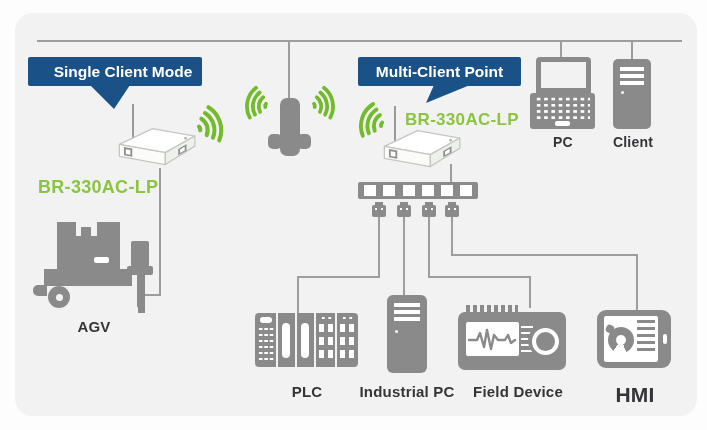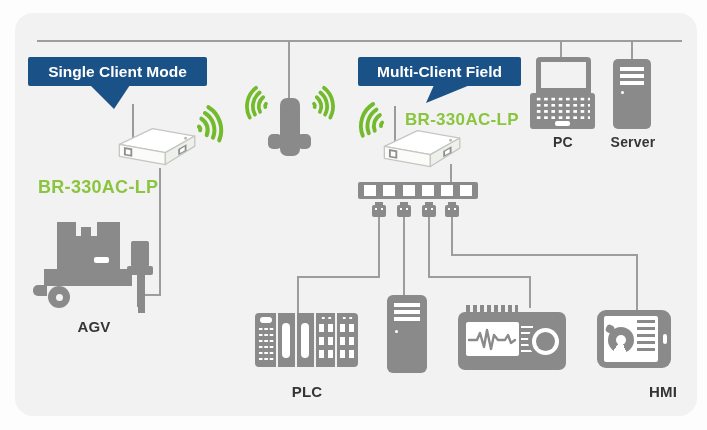--- a/index.html
+++ b/index.html
@@ -42,28 +42,28 @@
   <div class="hline" style="left:297px;top:276px;width:83px;"></div>
   <div class="vline" style="left:297px;top:276px;height:38px;"></div>
   <div class="vline" style="left:403px;top:216px;height:81px;"></div>
   <div class="vline" style="left:428px;top:216px;height:62px;"></div>
   <div class="hline" style="left:428px;top:276px;width:103px;"></div>
   <div class="vline" style="left:529px;top:276px;height:32px;"></div>
   <div class="vline" style="left:451px;top:216px;height:40px;"></div>
   <div class="hline" style="left:451px;top:254px;width:187px;"></div>
   <div class="vline" style="left:636px;top:254px;height:57px;"></div>
 
-  <div class="banner" style="left:28px;top:57px;width:179px;height:29px;">
+  <div class="banner" style="left:28px;top:57px;width:158px;height:29px;padding-left:16px;">
     <span>Single Client Mode</span>
   </div>
   <svg class="abs" style="left:88px;top:85px;" width="46" height="26">
     <polygon points="2,0 42,0 26,24" fill="#1a5187"></polygon>
   </svg>
   <div class="banner" style="left:358px;top:57px;width:163px;height:29px;">
-    <span>Multi-Client Field</span>
+    <span>Multi-Client Point</span>
   </div>
   <svg class="abs" style="left:420px;top:85px;" width="54" height="20">
     <polygon points="14,0 50,0 6,18" fill="#1a5187"></polygon>
   </svg>
 
   <svg class="wifi" style="left:190px;top:103px;transform:rotate(-18deg);" width="34" height="46" viewBox="-1 -17 22 34">
     <g fill="none" stroke="#74ba2d" stroke-width="3" stroke-linecap="round">
       <path d="M4.2,-1.4 A2.7,2.7 0 0 1 4.2,1.4"></path>
       <path d="M7.7,-6.4 A10,10 0 0 1 7.7,6.4"></path>
       <path d="M11.5,-9.6 A15,15 0 0 1 11.5,9.6"></path>
@@ -132,21 +132,21 @@
   <div class="icon-part gray" style="left:536px;top:57px;width:55px;height:36px;border-radius:4px 4px 0 0;"></div>
   <div class="icon-part" style="left:541px;top:62px;width:45px;height:26px;background:#f2f2f3;"></div>
   <div class="icon-part gray" style="left:530px;top:93px;width:65px;height:36px;border-radius:3px;"></div>
   <div class="icon-part dotgrid" style="left:535px;top:96px;width:55px;height:24px;"></div>
   <div class="icon-part" style="left:555px;top:121px;width:15px;height:5px;background:#fff;border-radius:2px;"></div>
   <div class="lbl" style="left:533px;top:134px;width:60px;font-size:14px;">PC</div>
 
   <div class="icon-part gray" style="left:613px;top:59px;width:38px;height:70px;border-radius:5px;"></div>
   <div class="icon-part slats" style="left:620px;top:67px;width:24px;height:18px;"></div>
   <div class="icon-part" style="left:621px;top:91px;width:3px;height:3px;background:#fff;border-radius:50%;"></div>
-  <div class="lbl" style="left:603px;top:134px;width:60px;font-size:14px;">Server</div>
+  <div class="lbl" style="left:603px;top:134px;width:60px;font-size:14px;">Client</div>
 
   <div class="icon-part gray" style="left:358px;top:182px;width:120px;height:17px;border-radius:2px;"></div>
   <div class="icon-part" style="left:364px;top:185px;width:110px;height:11px;background:repeating-linear-gradient(90deg,#fff 0 12px,transparent 12px 19.3px);"></div>
 
   <div class="icon-part gray" style="left:375px;top:202px;width:8px;height:4px;"></div>
   <div class="icon-part gray" style="left:372px;top:205px;width:14px;height:12px;border-radius:2px;background-image:radial-gradient(circle 1.4px at 4px 4px,#fff 97%,transparent),radial-gradient(circle 1.4px at 10px 4px,#fff 97%,transparent);"></div>
   <div class="icon-part gray" style="left:400px;top:202px;width:8px;height:4px;"></div>
   <div class="icon-part gray" style="left:397px;top:205px;width:14px;height:12px;border-radius:2px;background-image:radial-gradient(circle 1.4px at 4px 4px,#fff 97%,transparent),radial-gradient(circle 1.4px at 10px 4px,#fff 97%,transparent);"></div>
   <div class="icon-part gray" style="left:425px;top:202px;width:8px;height:4px;"></div>
   <div class="icon-part gray" style="left:422px;top:205px;width:14px;height:12px;border-radius:2px;background-image:radial-gradient(circle 1.4px at 4px 4px,#fff 97%,transparent),radial-gradient(circle 1.4px at 10px 4px,#fff 97%,transparent);"></div>
@@ -179,36 +179,38 @@
   <div class="icon-part" style="left:301px;top:323px;width:8px;height:35px;background:#fff;border-radius:4px;"></div>
   <div class="icon-part" style="left:320px;top:316px;width:13px;height:4px;background-image:radial-gradient(circle 1.5px at 50% 50%,#fff 97%,transparent);background-size:6.5px 4px;"></div>
   <div class="icon-part" style="left:319px;top:324px;width:14px;height:38px;background-image:linear-gradient(90deg,#fff 0 5px,transparent 5px 9px,#fff 9px 14px);background-size:14px 8px;background-repeat:repeat-y;background-position:0 0;background-image:repeating-linear-gradient(180deg,transparent 0 2px,currentColor 0),repeating-linear-gradient(90deg,#fff 0 5px,transparent 5px 9px);-webkit-mask:repeating-linear-gradient(180deg,#000 0 8px,transparent 8px 13px);mask:repeating-linear-gradient(180deg,#000 0 8px,transparent 8px 13px);"></div>
   <div class="icon-part" style="left:341px;top:316px;width:13px;height:4px;background-image:radial-gradient(circle 1.5px at 50% 50%,#fff 97%,transparent);background-size:6.5px 4px;"></div>
   <div class="icon-part" style="left:340px;top:324px;width:14px;height:38px;background-image:repeating-linear-gradient(90deg,#fff 0 5px,transparent 5px 9px);-webkit-mask:repeating-linear-gradient(180deg,#000 0 8px,transparent 8px 13px);mask:repeating-linear-gradient(180deg,#000 0 8px,transparent 8px 13px);"></div>
   <div class="lbl" style="left:277px;top:383px;width:60px;font-size:15px;">PLC</div>
 
   <div class="icon-part gray" style="left:387px;top:295px;width:40px;height:78px;border-radius:6px;"></div>
   <div class="icon-part slats" style="left:394px;top:303px;width:26px;height:18px;"></div>
   <div class="icon-part" style="left:395px;top:330px;width:3px;height:3px;background:#fff;border-radius:50%;"></div>
+  <div class="lbl" style="left:347px;top:383px;width:120px;font-size:15px;">Industrial PC</div>
 
   <div class="icon-part" style="left:466px;top:305px;width:52px;height:9px;background:repeating-linear-gradient(90deg,#8a8a8a 0 4px,transparent 4px 7px);"></div>
   <div class="icon-part gray" style="left:458px;top:312px;width:108px;height:58px;border-radius:7px;"></div>
   <div class="icon-part" style="left:466px;top:322px;width:53px;height:34px;background:#fff;border-radius:2px;"></div>
   <svg class="abs" style="left:466px;top:322px;" width="53" height="34">
     <polyline points="3,18 11,18 14,11 18,25 21,8 25,27 28,13 32,18 39,18 42,13 45,21 49,18" fill="none" stroke="#8a8a8a" stroke-width="2.4" stroke-linejoin="round" stroke-linecap="round"></polyline>
   </svg>
   <div class="icon-part" style="left:521px;top:322px;width:12px;height:34px;background:repeating-linear-gradient(180deg,transparent 0 4px,#fff 4px 6px);"></div>
   <div class="knob-outer" style="left:528px;top:324px;width:34px;height:34px;">
     <div class="knob-mid" style="width:27px;height:27px;">
       <div class="knob-in" style="width:19px;height:19px;"></div>
     </div>
   </div>
+  <div class="lbl" style="left:458px;top:383px;width:120px;font-size:15px;">Field Device</div>
 
   <div class="icon-part gray" style="left:597px;top:310px;width:74px;height:58px;border-radius:9px;"></div>
   <div class="icon-part" style="left:604px;top:316px;width:54px;height:46px;background:#fff;border-radius:2px;"></div>
   <div class="icon-part" style="left:608px;top:327px;width:26px;height:26px;border-radius:50%;background:conic-gradient(from 215deg,#8a8a8a 0deg 300deg,transparent 300deg 360deg);display:flex;align-items:center;justify-content:center;">
     <div style="width:10px;height:10px;background:#fff;border-radius:50%;"></div>
   </div>
   <div class="icon-part gray" style="left:606px;top:325px;width:8px;height:8px;border-radius:40%;transform:rotate(25deg);"></div>
   <div class="icon-part" style="left:637px;top:320px;width:18px;height:32px;background:repeating-linear-gradient(180deg,#8a8a8a 0 3px,transparent 3px 7px);"></div>
   <div class="icon-part" style="left:663px;top:334px;width:4px;height:10px;background:#fff;border-radius:2px;"></div>
-  <div class="lbl" style="left:633px;top:383px;width:60px;font-size:15px;">HMI</div>
+  <div class="lbl" style="left:605px;top:383px;width:60px;font-size:21px;">HMI</div>
 </div>
 
 </body></html>

